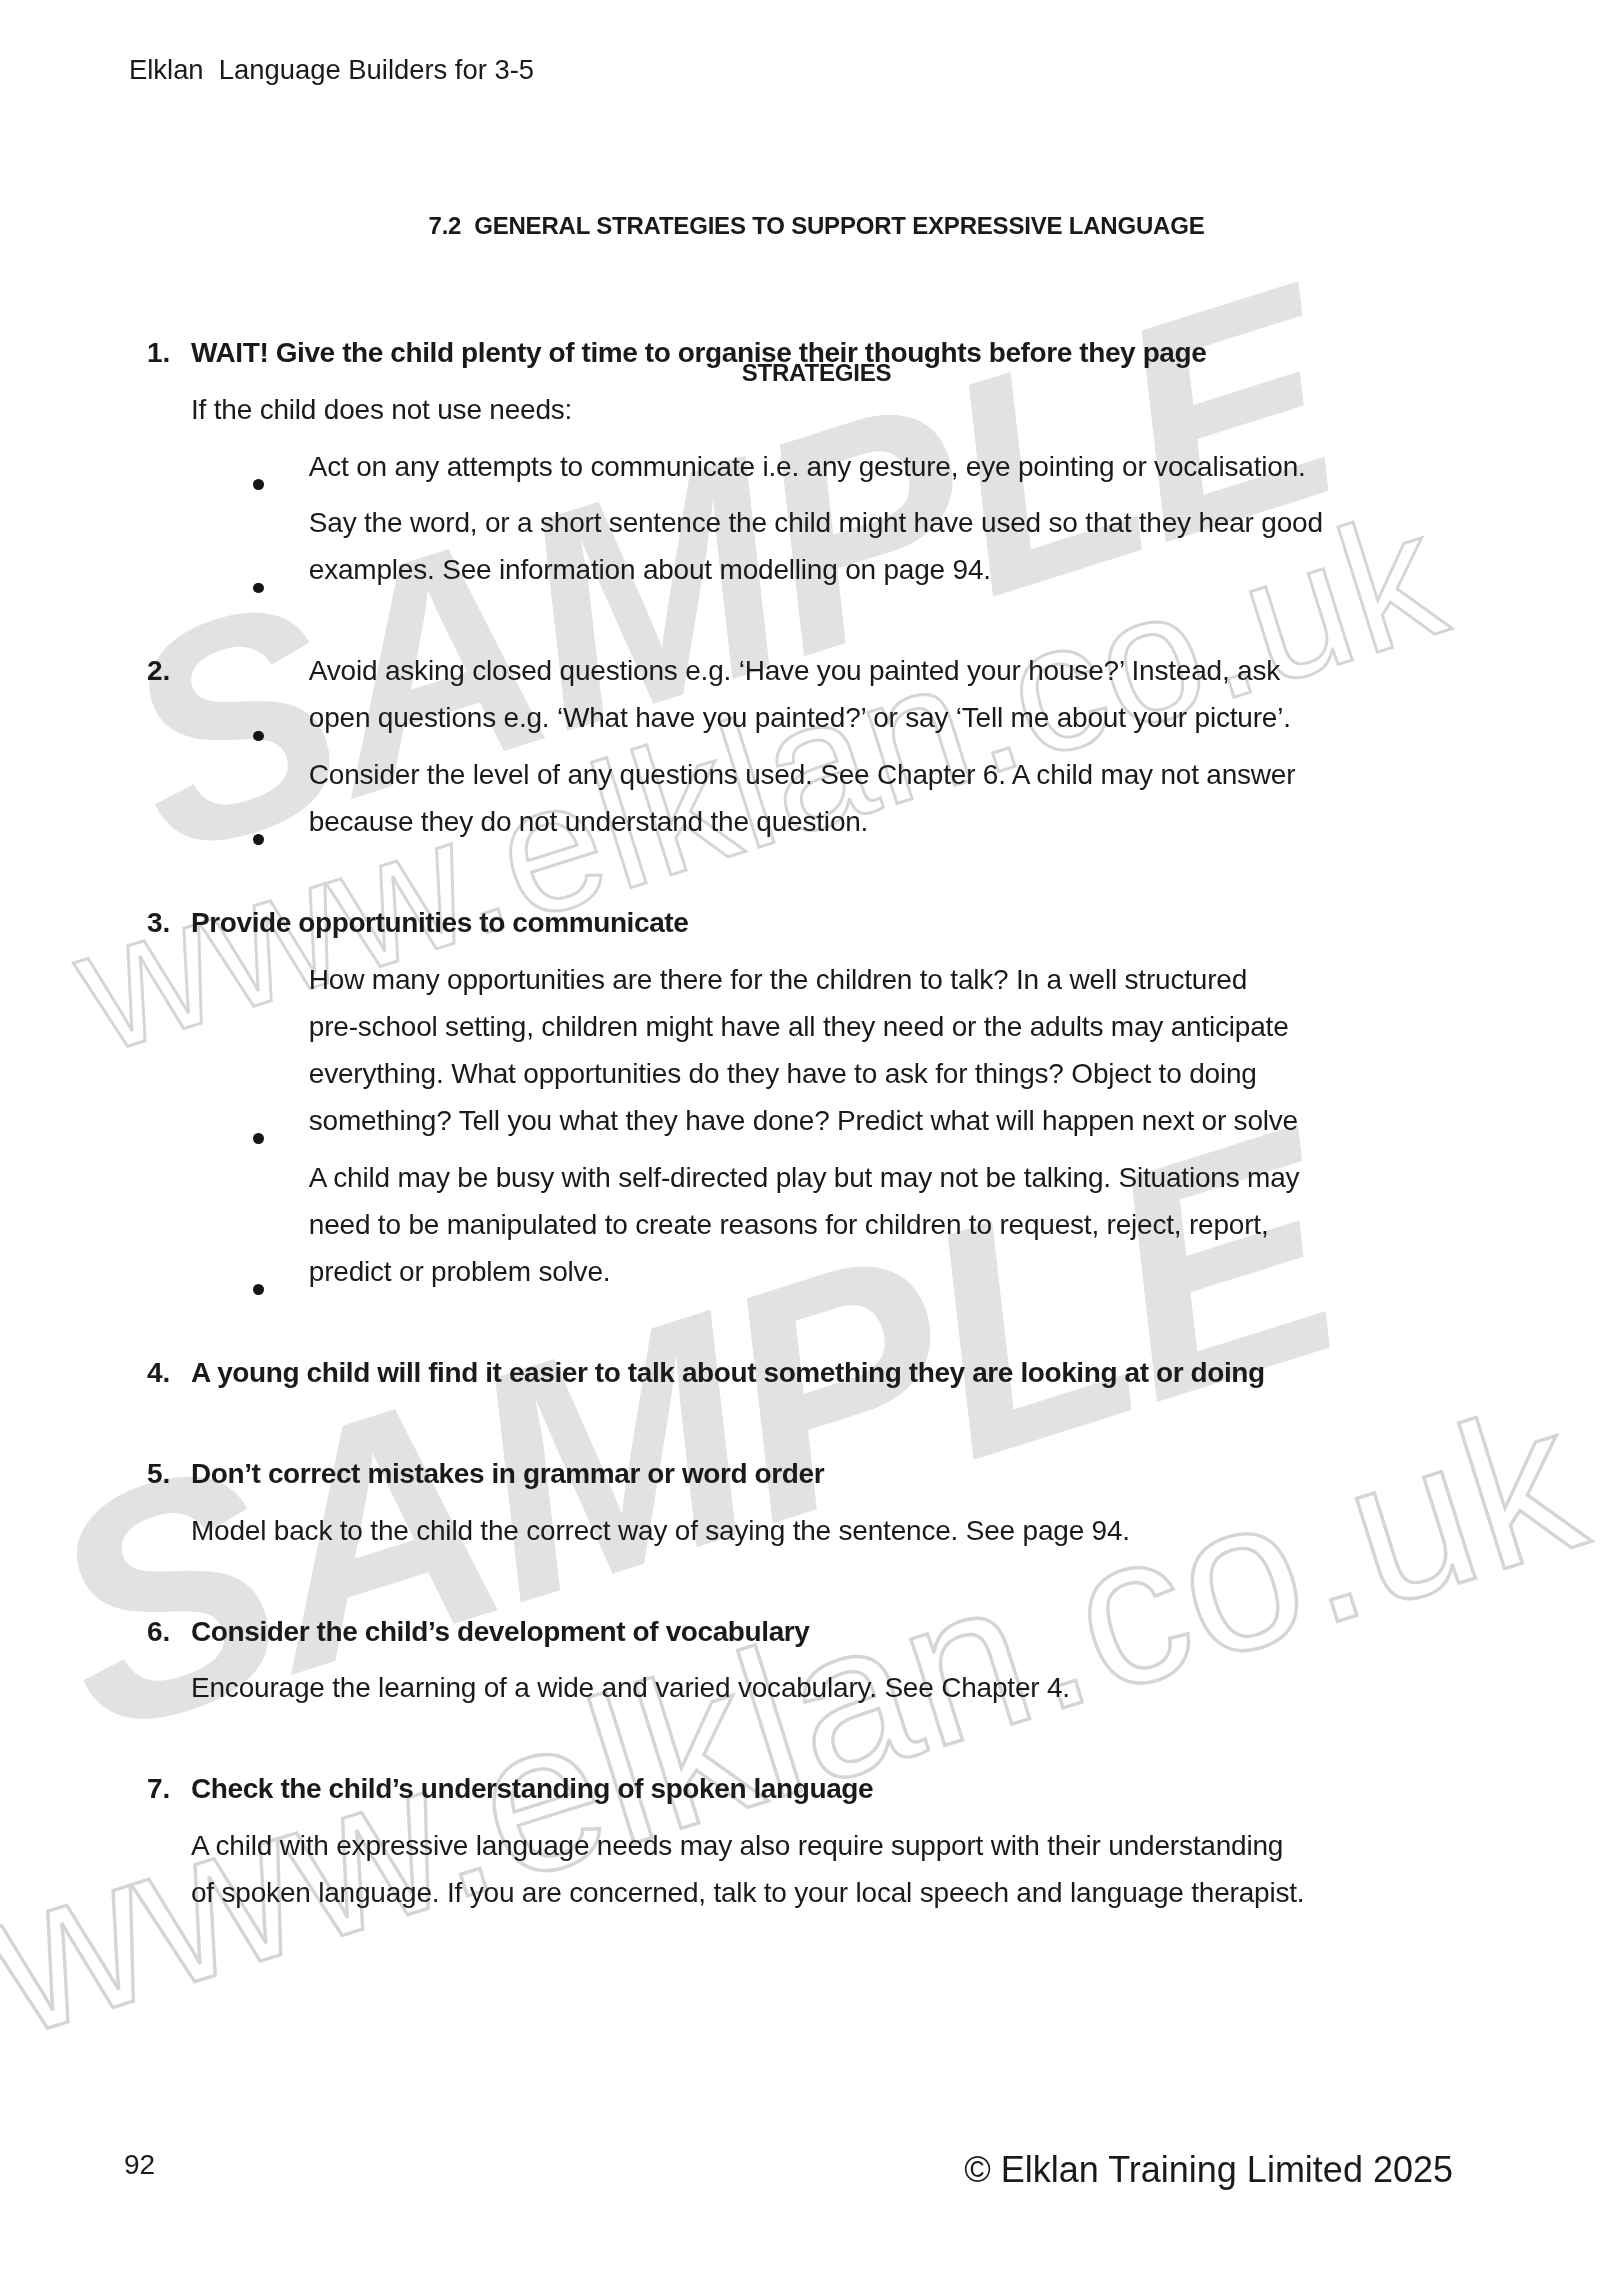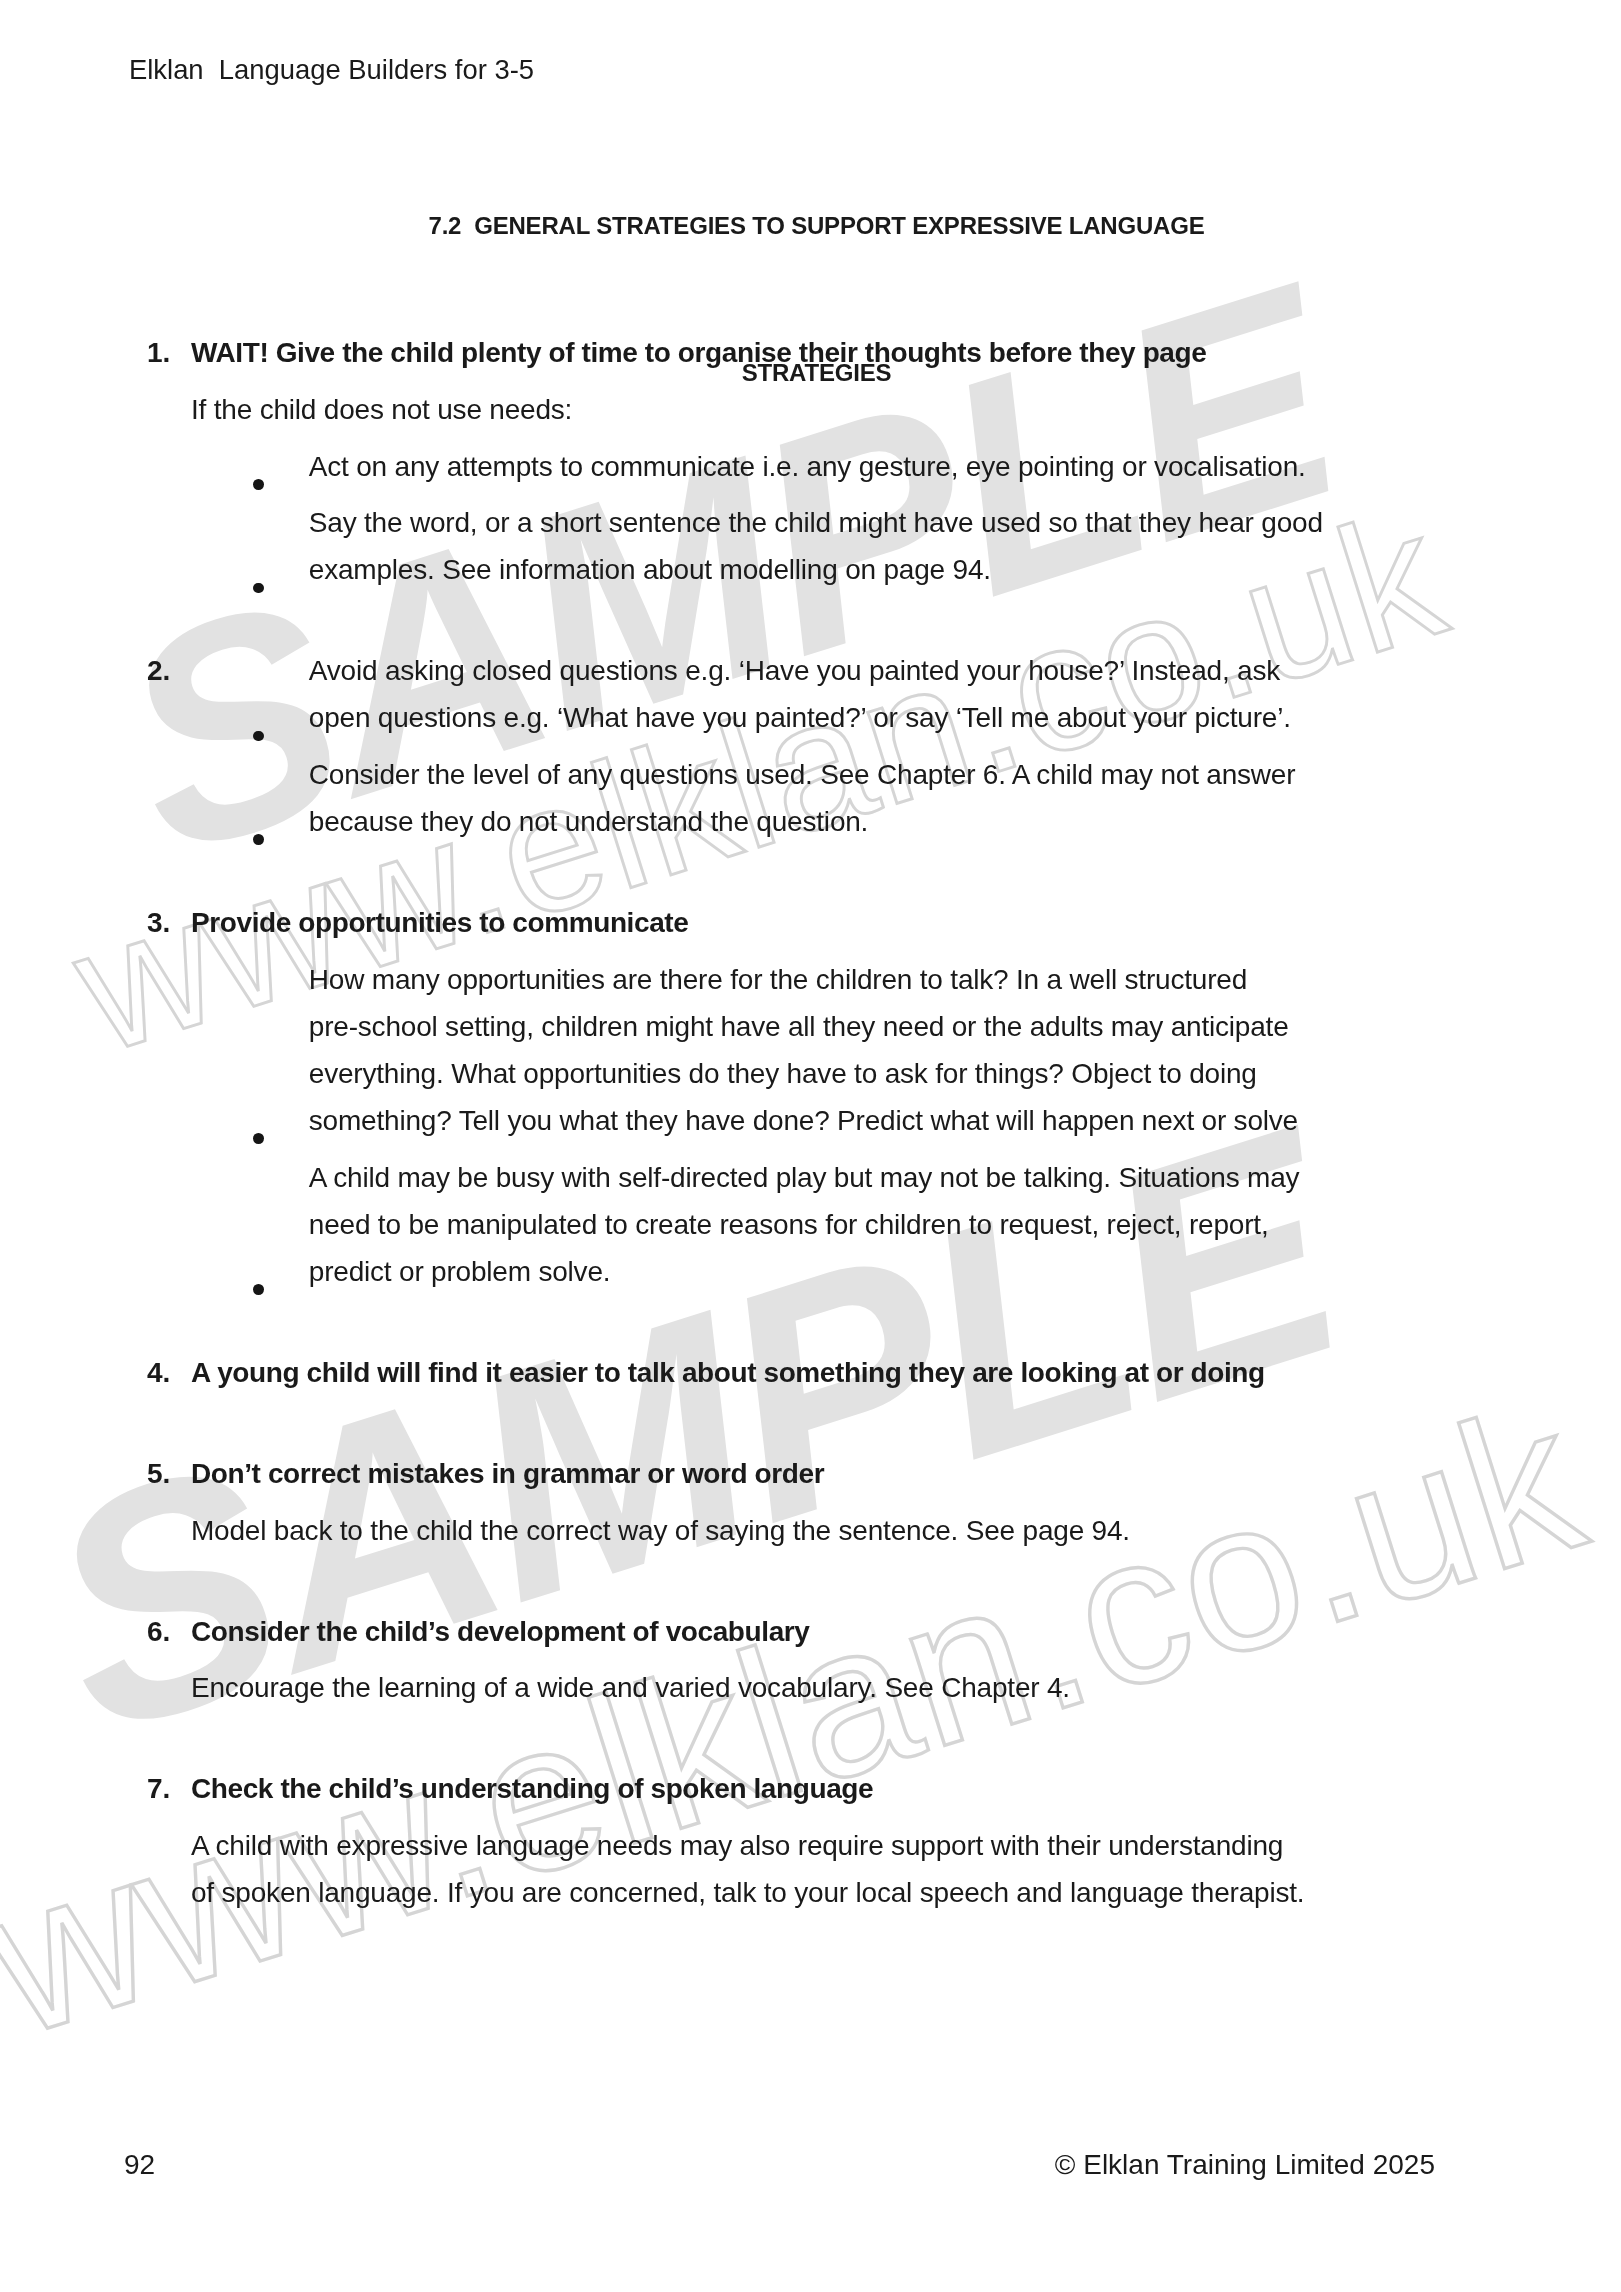--- a/index.html
+++ b/index.html
@@ -47,21 +47,21 @@
   .intro { margin-top:9.8px; }
   .bullets { margin-top:9.8px; }
   .bullet { display:flex; align-items:flex-end; margin-top:9.8px; }
   .bullet:first-child { margin-top:0; }
   .dot {
     flex:none; width:10.8px; height:10.8px; border-radius:50%;
     background:#151515; margin:17.6px 0 0 62px;
   }
   .btext { margin-left:45px; }
   .page-num { position:absolute; left:124px; top:2149px; font-size:28px; }
-  .copyright { position:absolute; right:186px; top:2149px; font-size:28px; }
+  .copyright { position:absolute; right:168px; top:2149px; font-size:36px; }
 </style>
 </head>
 <body>
 
 <div class="page">
 
   <div class="wm-layer">
     <div class="wm wm-sample" id="wm-s1">SAMPLE</div>
     <div class="wm wm-url" id="wm-u1">www.elklan.co.uk</div>
     <div class="wm wm-sample" id="wm-s2">SAMPLE</div>

